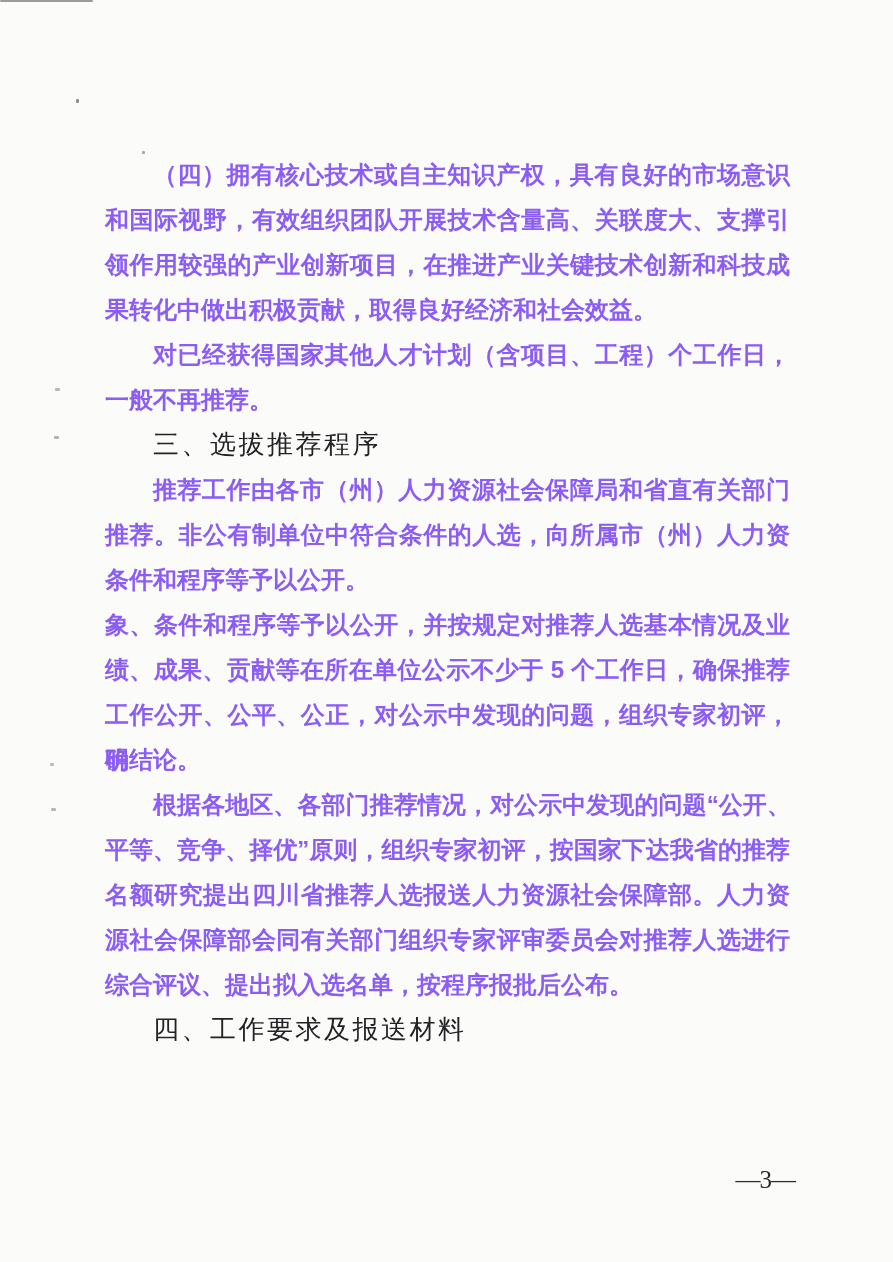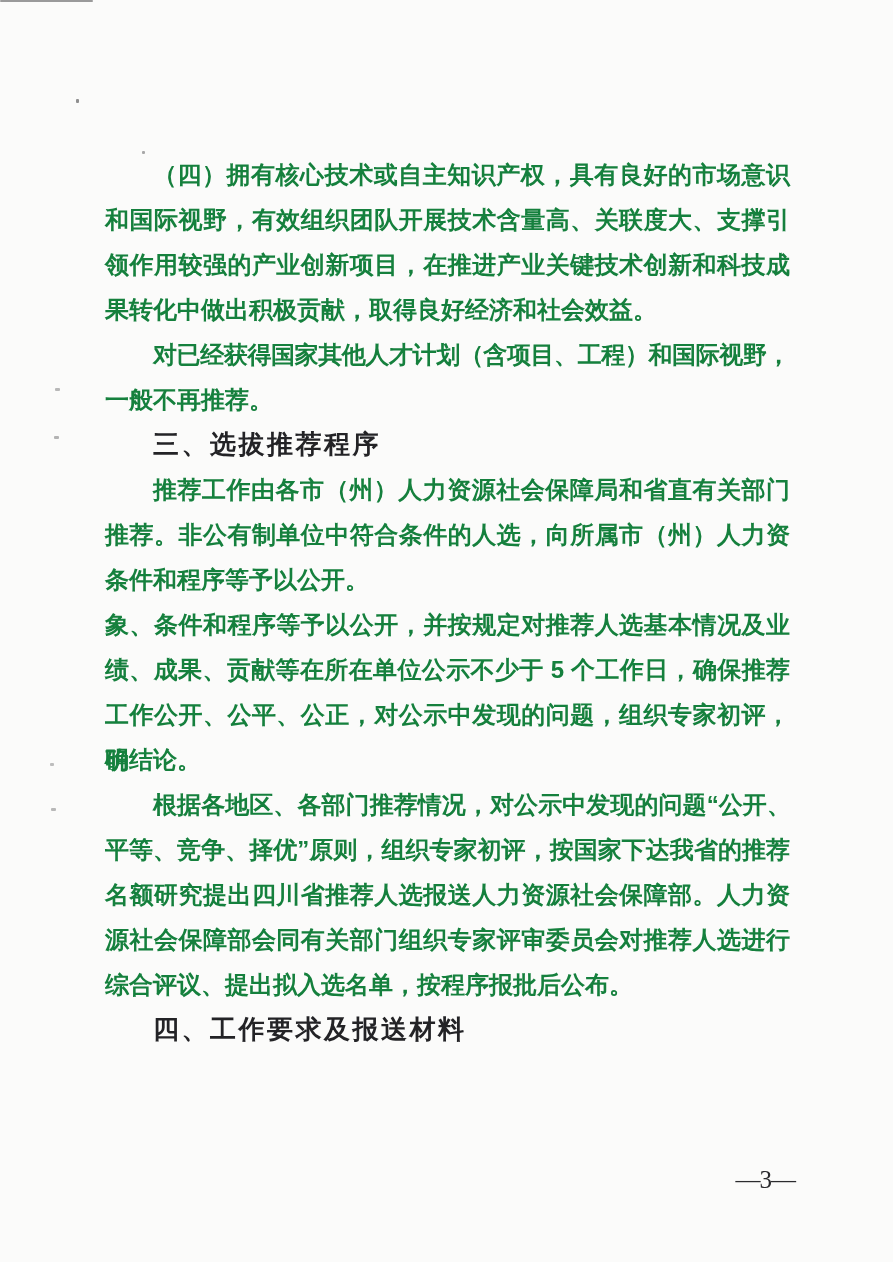--- a/index.html
+++ b/index.html
@@ -19,34 +19,34 @@
     position: absolute;
     left: 105px;
     top: 152px;
     width: 685px;
   }
   .line {
     height: 45px;
     line-height: 45px;
     font-size: 24px;
     font-weight: 700;
-    color: #15803d;
+    color: #8b5cf6;
     white-space: normal;
     overflow: visible;
   }
   .line.full {
     text-align: justify;
     text-align-last: justify;
   }
   .line.indent {
     text-indent: 48px;
   }
   .block.heading .line {
     font-family: "Liberation Serif", "DejaVu Serif", serif;
-    font-weight: 700;
+    font-weight: 400;
     font-size: 26px;
     letter-spacing: 2.5px;
     color: #232326;
   }
   .page-number {
     position: absolute;
     top: 1164px;
     left: 733px;
     width: 62px;
     height: 32px;
@@ -67,21 +67,21 @@
 
 <div class="page">
   <div class="doc">
       <div class="block paragraph">
         <div class="line full indent" style="">（四）拥有核心技术或自主知识产权，具有良好的市场意识</div>
         <div class="line full" style="">和国际视野，有效组织团队开展技术含量高、关联度大、支撑引</div>
         <div class="line full" style="">领作用较强的产业创新项目，在推进产业关键技术创新和科技成</div>
         <div class="line" style="">果转化中做出积极贡献，取得良好经济和社会效益。</div>
       </div>
       <div class="block paragraph">
-        <div class="line full indent" style="letter-spacing: -0.48px;">对已经获得国家其他人才计划（含项目、工程）和国际视野，</div>
+        <div class="line full indent" style="letter-spacing: -0.48px;">对已经获得国家其他人才计划（含项目、工程）个工作日，</div>
         <div class="line" style="">一般不再推荐。</div>
       </div>
       <div class="block heading">
         <div class="line indent" style="">三、选拔推荐程序</div>
       </div>
       <div class="block paragraph">
         <div class="line full indent" style="">推荐工作由各市（州）人力资源社会保障局和省直有关部门</div>
         <div class="line full" style="">推荐。非公有制单位中符合条件的人选，向所属市（州）人力资</div>
         <div class="line" style="">条件和程序等予以公开。</div>
       </div>

